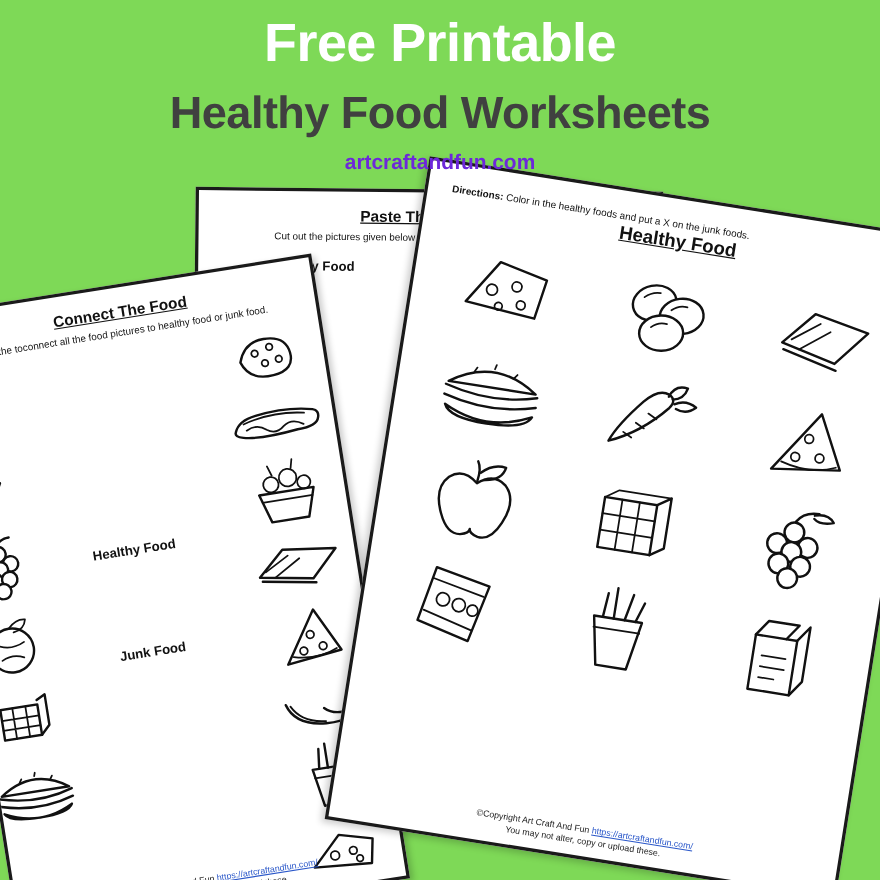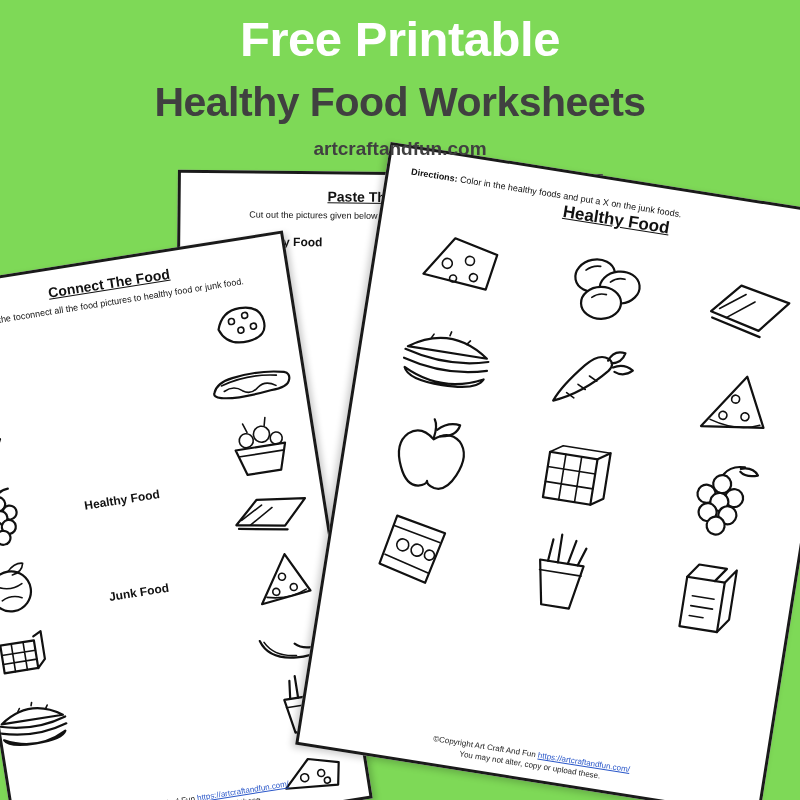--- a/index.html
+++ b/index.html
@@ -44,21 +44,21 @@
     font-size: 41px;
     font-weight: bold;
     color: #141414;
     letter-spacing: -0.5px;
     line-height: 1.05;
   }
   .site-url {
     margin: 14px 0 0 0;
     font-size: 19px;
     font-weight: bold;
-    color: #404040;
+    color: #6d28d9;
   }
 
   
   .sheet {
     position: absolute;
     background: #ffffff;
     border: 3px solid #1a1a1a;
     box-sizing: border-box;
     overflow: hidden;
   }

